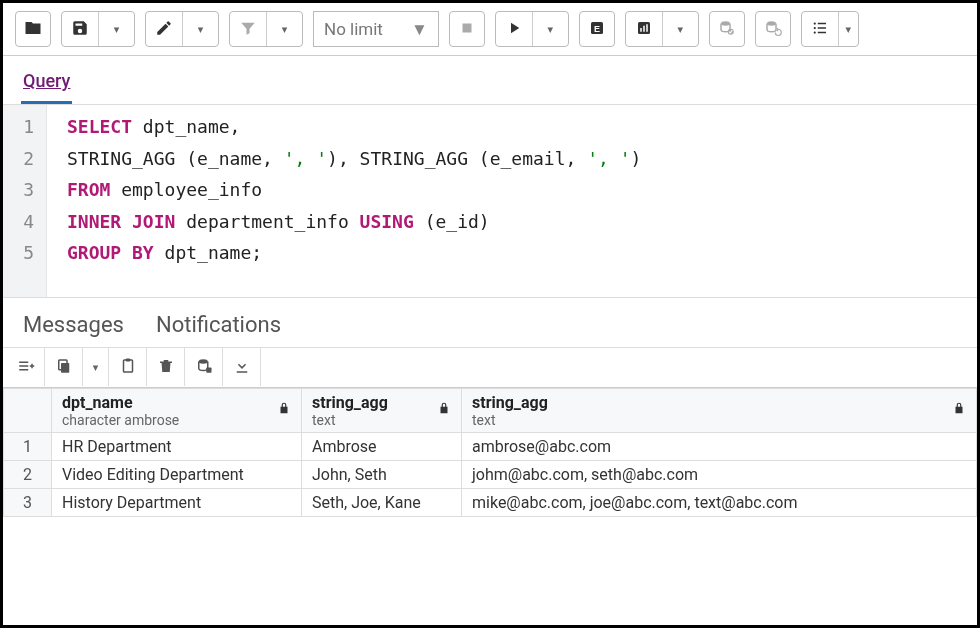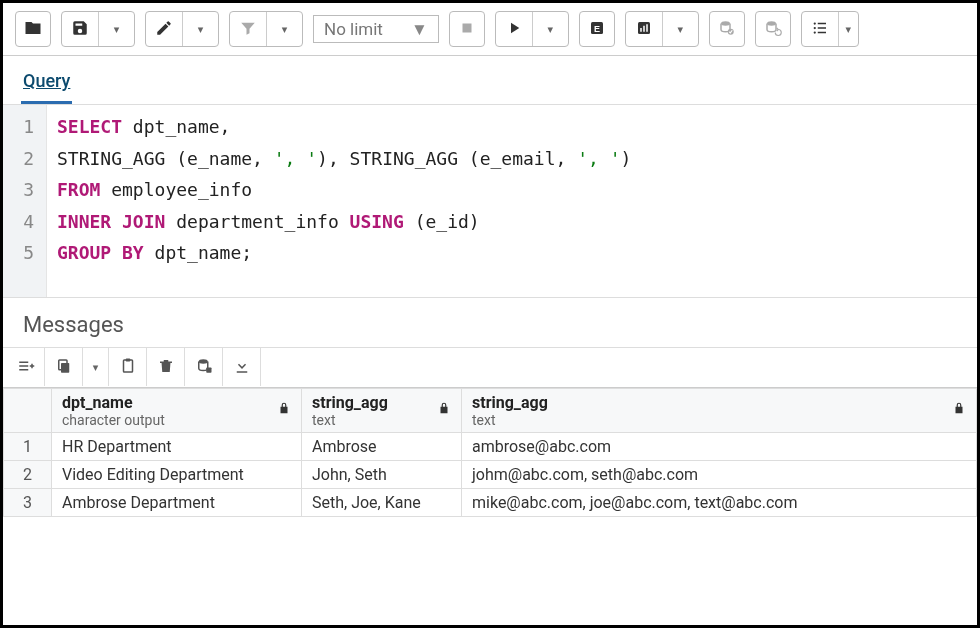--- a/index.html
+++ b/index.html
@@ -39,54 +39,54 @@
     color: #333;
   }
   .btn-group .btn + .btn { border-left: 1px solid #ccc; }
   .btn svg { width: 18px; height: 18px; fill: #333; }
   .btn.disabled svg { fill: #aaa; }
   .limit-select {
     display: flex;
     align-items: center;
     border: 1px solid #bbb;
     border-radius: 0;
-    height: 28px;
+    height: 36px;
     padding: 0 10px;
     color: #777;
     gap: 28px;
     font-size: 17px;
   }
   .chev { font-size: 11px; color: #666; }
   .tabs {
     display: flex;
     gap: 28px;
     padding: 8px 18px 0 18px;
     border-bottom: 1px solid #ddd;
     font-size: 18px;
     color: #555;
   }
   .tab { padding: 6px 2px 10px 2px; cursor: pointer; }
-  .tab.active { color: #0c4a6e; border-bottom: 3px solid #2b6cb0; font-weight: 500; text-decoration: underline; }
+  .tab.active { color: #701a75; border-bottom: 3px solid #2b6cb0; font-weight: 500; text-decoration: underline; }
   .editor {
     display: flex;
     font-family: "Consolas", "Menlo", monospace;
     font-size: 18px;
     line-height: 1.75;
     background: #fff;
   }
   .gutter {
     background: #f1f3f5;
     color: #888;
     text-align: right;
     padding: 6px 12px 28px 10px;
     min-width: 44px;
     border-right: 1px solid #e5e5e5;
   }
   .code {
-    padding: 6px 14px 28px 10px;
+    padding: 6px 14px 28px 20px;
     white-space: pre;
   }
   .kw { color: #b01976; font-weight: 600; }
   .fn { color: #222; }
   .str { color: #0a7b12; }
   .result-tabs {
     display: flex;
     gap: 28px;
     padding: 8px 18px 0 18px;
     border-top: 1px solid #ddd;
@@ -282,20 +282,21 @@
   </div>
   <div class="code"><span class="kw">SELECT</span><span> dpt_name,</span>
 <span class="fn">STRING_AGG (e_name, </span><span class="str">', '</span><span class="fn">), STRING_AGG (e_email, </span><span class="str">', '</span><span class="fn">)</span>
 <span class="kw">FROM</span><span> employee_info</span>
 <span class="kw">INNER JOIN</span><span> department_info </span><span class="kw">USING</span><span> (e_id)</span>
 <span class="kw">GROUP BY</span><span> dpt_name;</span></div>
 </div>
 
 <div class="result-tabs">
   <div class="rtab">Messages</div>
+  <div class="rtab">Notifications</div>
 </div>
 
 <div class="result-toolbar">
   <div class="rbtn">
       <span><svg viewBox="0 0 24 24">
           <rect x="3" y="6" width="12" height="2"></rect>
           <rect x="3" y="11" width="12" height="2"></rect>
           <rect x="3" y="16" width="12" height="2"></rect>
           <rect x="17" y="11" width="6" height="2"></rect>
           <rect x="19" y="9" width="2" height="6"></rect>
@@ -334,21 +335,21 @@
         </svg></span>
     </div>
 </div>
 
 <table class="results">
   <thead>
     <tr>
       <th class="rownum-h"></th>
       <th style="width:250px">
         <div class="colname">dpt_name</div>
-        <div class="coltype">character output</div>
+        <div class="coltype">character ambrose</div>
         <span class="lock"><svg width="14" height="14" viewBox="0 0 24 24" fill="#333">
               <path d="M12 2a4 4 0 0 0-4 4v3H6v11h12V9h-2V6a4 4 0 0 0-4-4zm-2 4a2 2 0 1 1 4 0v3h-4V6z"></path>
             </svg></span>
       </th>
       <th style="width:160px">
         <div class="colname">string_agg</div>
         <div class="coltype">text</div>
         <span class="lock"><svg width="14" height="14" viewBox="0 0 24 24" fill="#333">
               <path d="M12 2a4 4 0 0 0-4 4v3H6v11h12V9h-2V6a4 4 0 0 0-4-4zm-2 4a2 2 0 1 1 4 0v3h-4V6z"></path>
             </svg></span>
@@ -370,18 +371,18 @@
       <td>ambrose@abc.com</td>
     </tr>
     <tr>
       <td class="rownum">2</td>
       <td>Video Editing Department</td>
       <td>John, Seth</td>
       <td>johm@abc.com, seth@abc.com</td>
     </tr>
     <tr>
       <td class="rownum">3</td>
-      <td>Ambrose Department</td>
+      <td>History Department</td>
       <td>Seth, Joe, Kane</td>
       <td>mike@abc.com, joe@abc.com, text@abc.com</td>
     </tr>
   </tbody>
 </table>
 
 </body></html>

